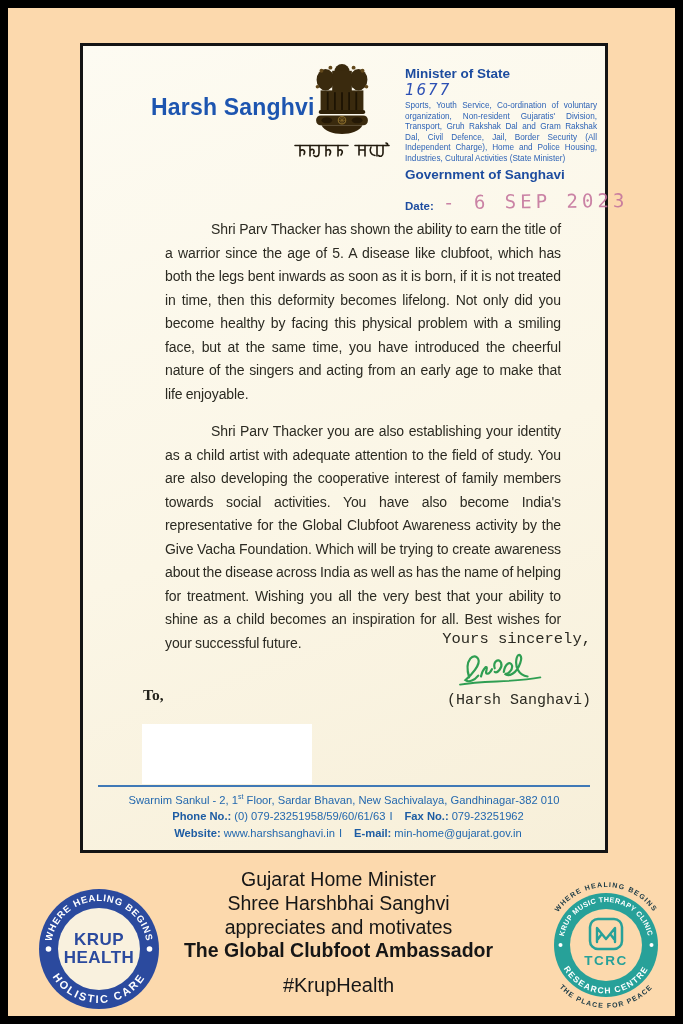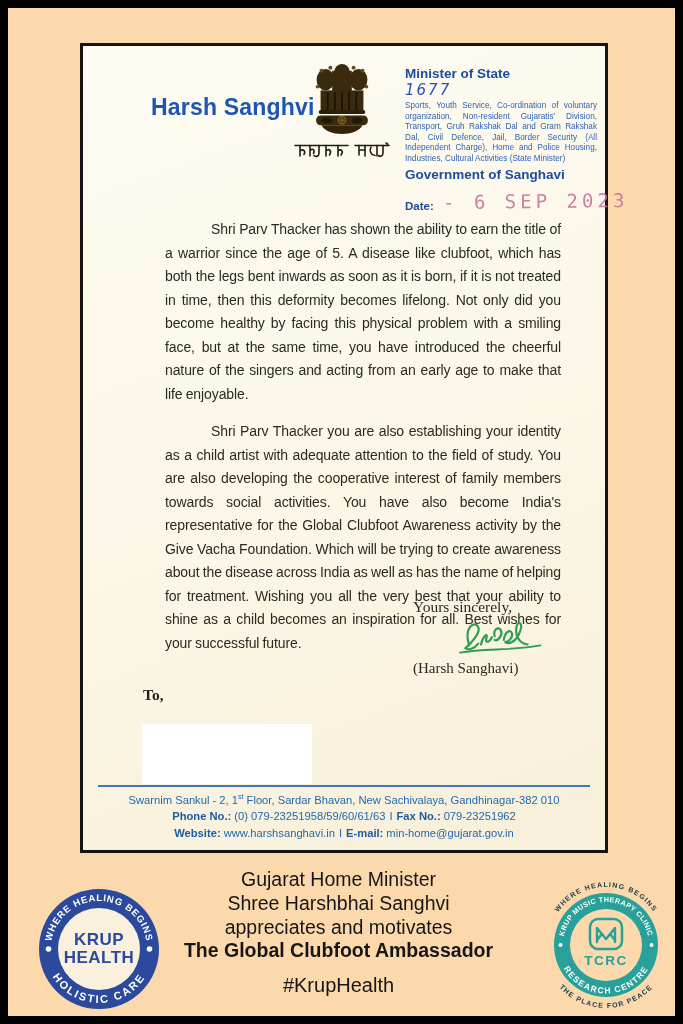--- a/index.html
+++ b/index.html
@@ -19,33 +19,33 @@
   .lh-ref{font-size:15px;font-style:italic;color:#2d50b4;letter-spacing:2px;font-family:"DejaVu Sans",sans-serif;}
   .lh-portfolio{margin-top:2px;font-size:8.2px;line-height:1.28;color:#2e63b6;text-align:justify;}
   .lh-gov{margin-top:3px;font-size:13.5px;font-weight:bold;color:#1d4c9f;}
   .lh-daterow{margin-top:8px;display:flex;align-items:flex-end;}
   .lh-datelabel{font-size:11.5px;color:#1d4c9f;font-weight:bold;}
   .lh-stamp{margin-left:9px;font-family:"DejaVu Sans Mono",monospace;font-size:19px;color:#c4739c;
     letter-spacing:4px;opacity:.88;white-space:nowrap;transform:rotate(-.6deg);}
   .letter-body{position:absolute;left:64px;right:44px;top:172px;font-family:Liberation Sans, sans-serif;
     font-size:14px;line-height:23.5px;color:#2b2a22;text-align:justify;word-spacing:-0.6px;letter-spacing:-0.1px;margin-left:18px;}
   .letter-body p{margin:0 0 14px;text-indent:46px;}
-  .sign-block{position:absolute;left:330px;top:552px;width:178px;text-align:left;
-    font-family:Liberation Serif, serif;color:#2b2a22;}
+  .sign-block{position:absolute;left:330px;top:584px;width:178px;text-align:right;
+    font-family:Liberation Mono, monospace;color:#2b2a22;}
   .sign-closing{font-size:15.5px;}
   .sign-block svg{display:block;margin:2px auto 0;}
   .sign-name{font-size:15px;margin-top:0;}
   .to-block{position:absolute;left:60px;top:640px;font-family:"Liberation Serif","DejaVu Serif",serif;
     color:#24231c;font-size:15.5px;}
   .to-label{font-weight:bold;}
   .to-name{margin-top:5px;}
   .redacted{position:absolute;left:59px;top:678px;width:170px;height:60px;background:#ffffff;}
   .lfooter{position:absolute;left:15px;right:15px;bottom:8px;border-top:2px solid #4079b6;padding-top:5px;
     text-align:center;font-size:11.2px;line-height:1.5;color:#2368ae;}
-  .lfooter b{color:#1d5ca3;margin-right:3px;}
+  .lfooter b{color:#1d5ca3;margin-right:3px;margin-left:8px;}
   .lfooter .sep{margin:0 4px;}
   .lfooter sup{font-size:7px;}
   
   .logoL{position:absolute;left:27px;top:877px;}
   .logoR{position:absolute;left:532px;top:871px;}
   .caption{position:absolute;left:150px;right:156px;top:860px;text-align:center;color:#161616;
     font-size:19.5px;line-height:23.8px;font-weight:500;}
   .caption .bold{font-weight:700;}
   .caption .hashtag{margin-top:11px;font-size:20px;font-weight:500;}
   

